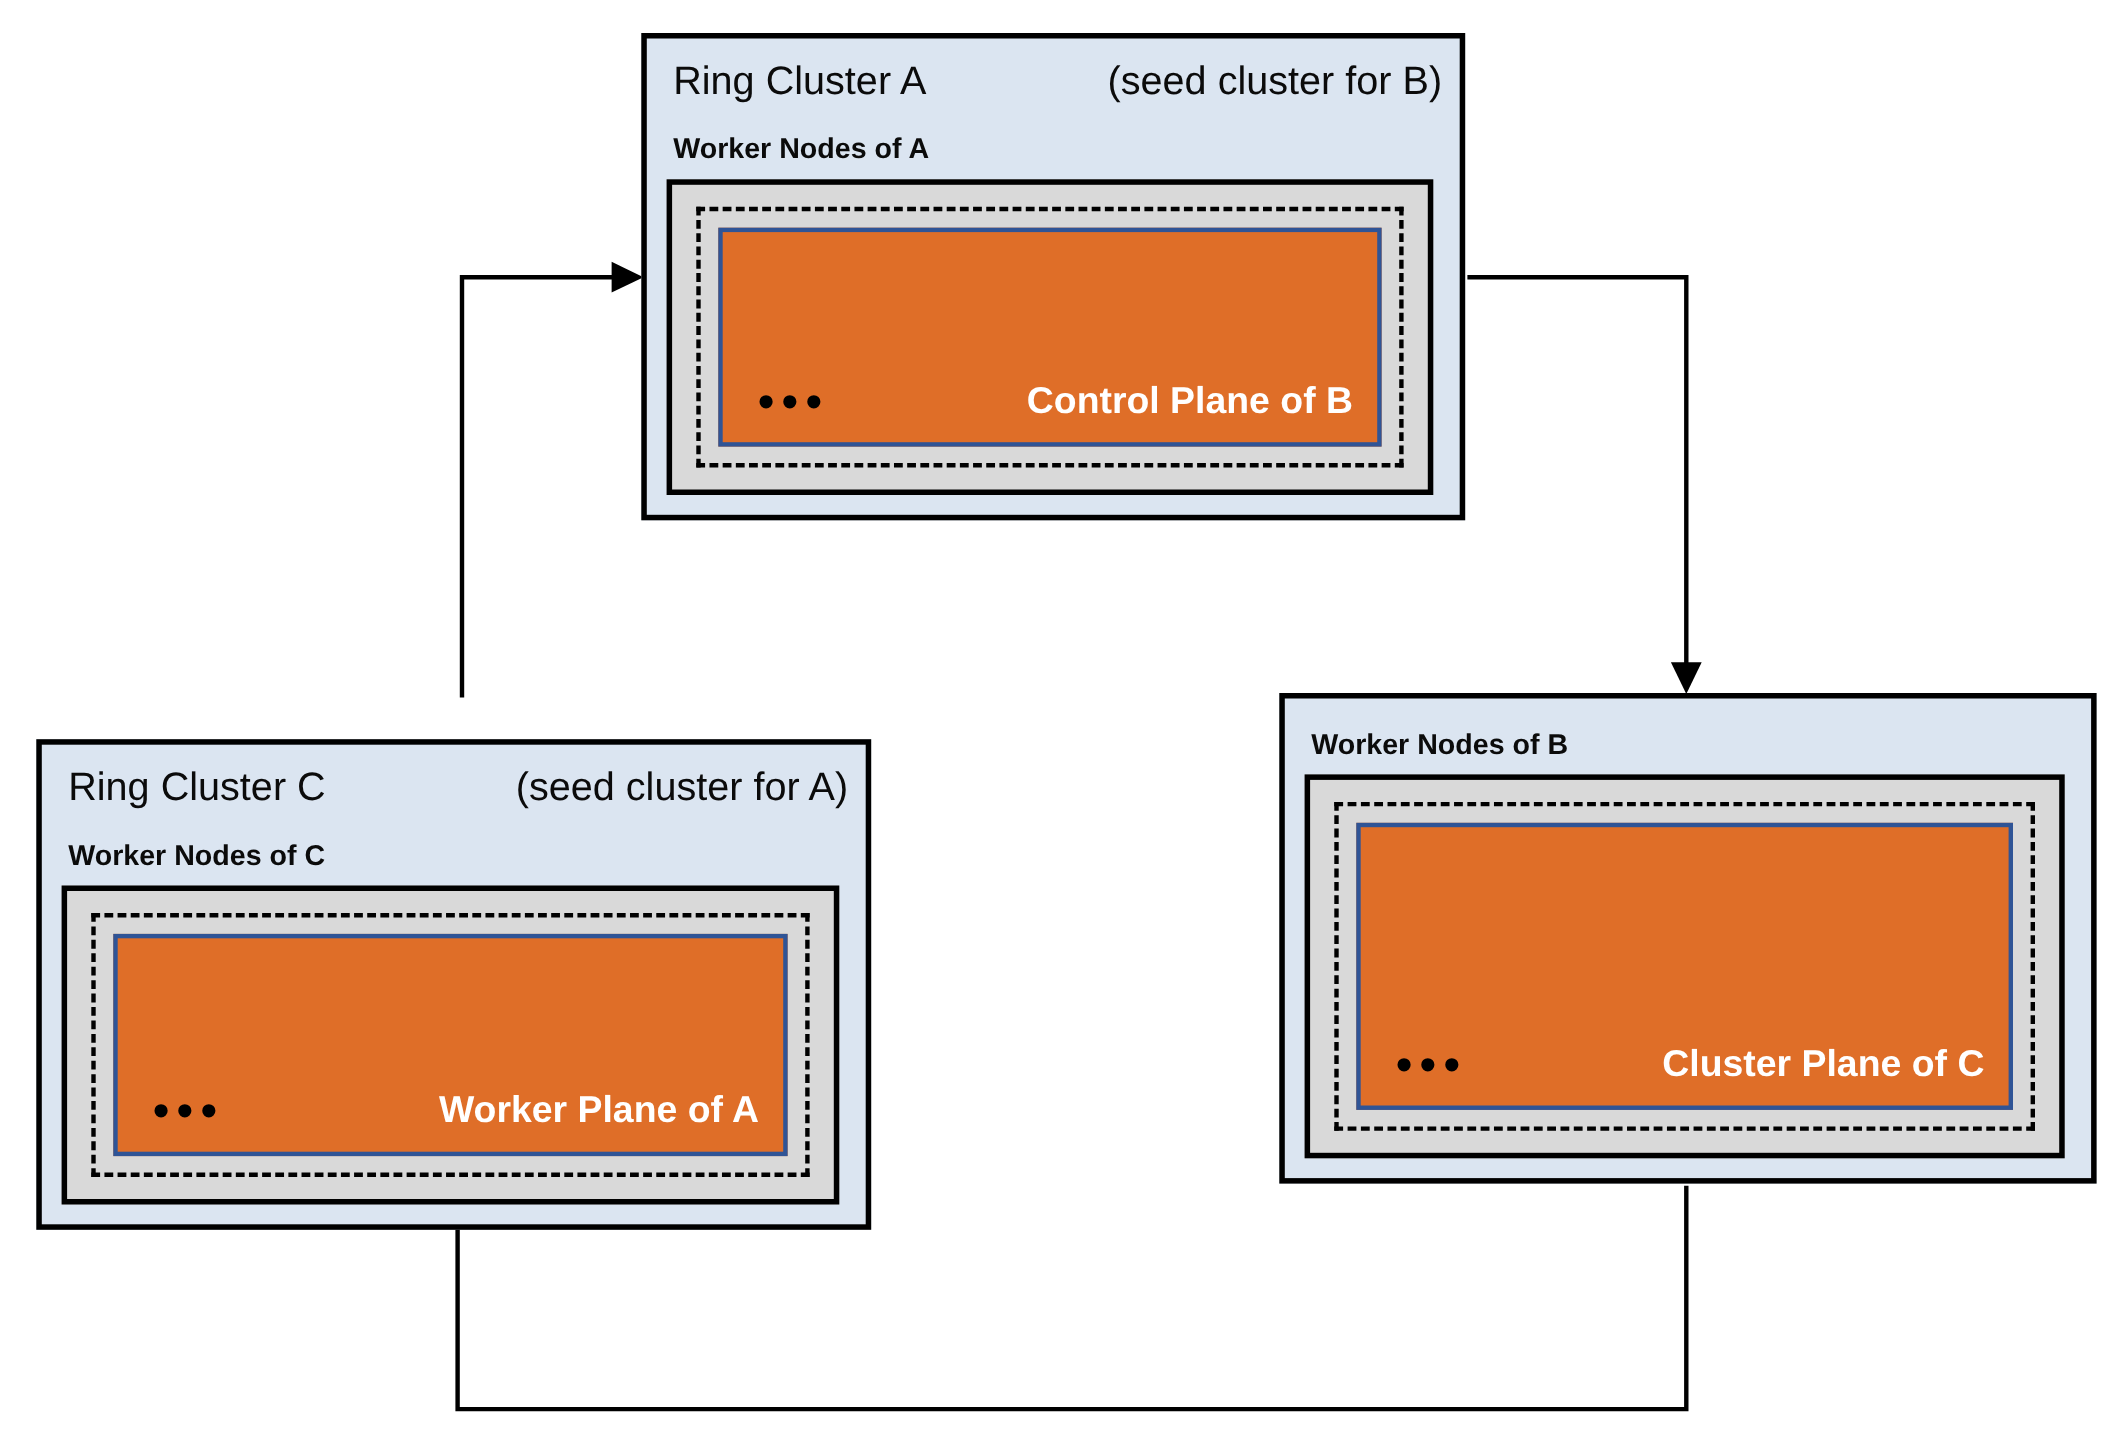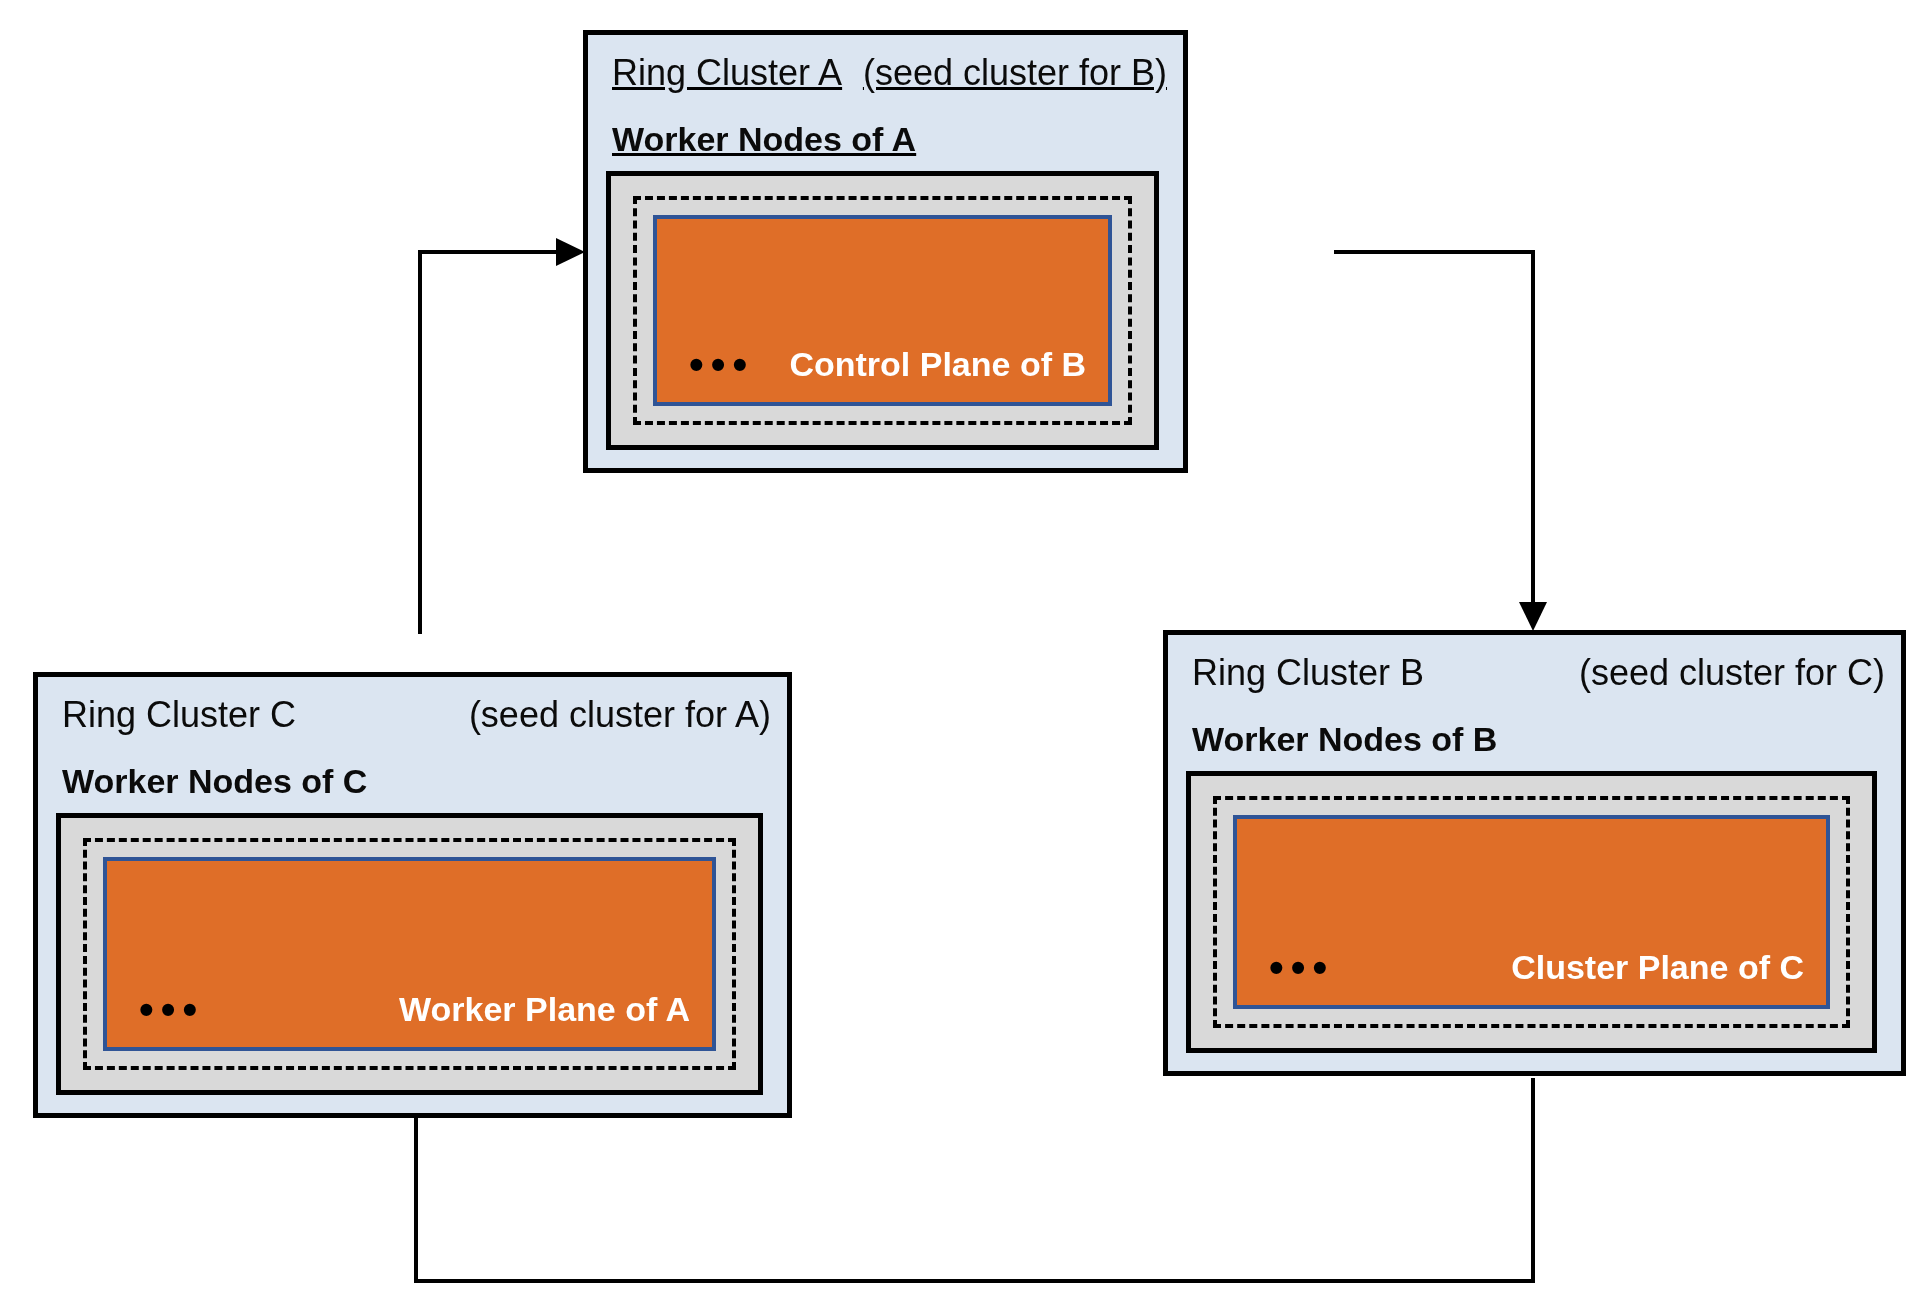--- a/index.html
+++ b/index.html
@@ -24,37 +24,37 @@
     pointer-events: none;
   }
   .cluster {
     position: absolute;
     box-sizing: border-box;
     background: #dbe5f1;
     border: 5px solid #000000;
     display: flex;
     flex-direction: column;
   }
-  .cluster-a { left: 583px; top: 30px;  width: 605px; height: 443px; text-decoration: underline; }
+  .cluster-a { left: 583px; top: 30px;  width: 749px; height: 443px; }
   .cluster-b { left: 1163px; top: 630px; width: 743px; height: 446px; }
   .cluster-c { left: 33px;  top: 632px; width: 759px; height: 446px; margin-top: 40px; }
 
   .title-row {
     display: flex;
     justify-content: space-between;
     align-items: baseline;
     padding: 16px 16px 0 24px;
     font-size: 36px;
     line-height: 1.2;
     color: #0b0b0b;
     white-space: nowrap;
   }
   .worker-label {
     margin: 26px 0 12px 24px;
-    font-size: 34px;
+    font-size: 26px;
     font-weight: 700;
     color: #0b0b0b;
   }
   .nodes-box {
     flex: 1;
     margin: 0 24px 18px 18px;
     box-sizing: border-box;
     background: #d9d9d9;
     border: 5px solid #000000;
     padding: 20px 22px;
@@ -127,24 +127,20 @@
       <div class="dashed-region">
         <div class="control-plane">
           <span class="cp-dots">•••</span>
           <span class="cp-label">Control Plane of B</span>
         </div>
       </div>
     </div>
   </div>
 
   <div class="cluster cluster-b">
-    <div class="title-row">
-      <span>Ring Cluster B</span>
-      <span>(seed cluster for C)</span>
-    </div>
     <div class="worker-label">Worker Nodes of B</div>
     <div class="nodes-box">
       <div class="dashed-region">
         <div class="control-plane">
           <span class="cp-dots">•••</span>
           <span class="cp-label">Cluster Plane of C</span>
         </div>
       </div>
     </div>
   </div>

